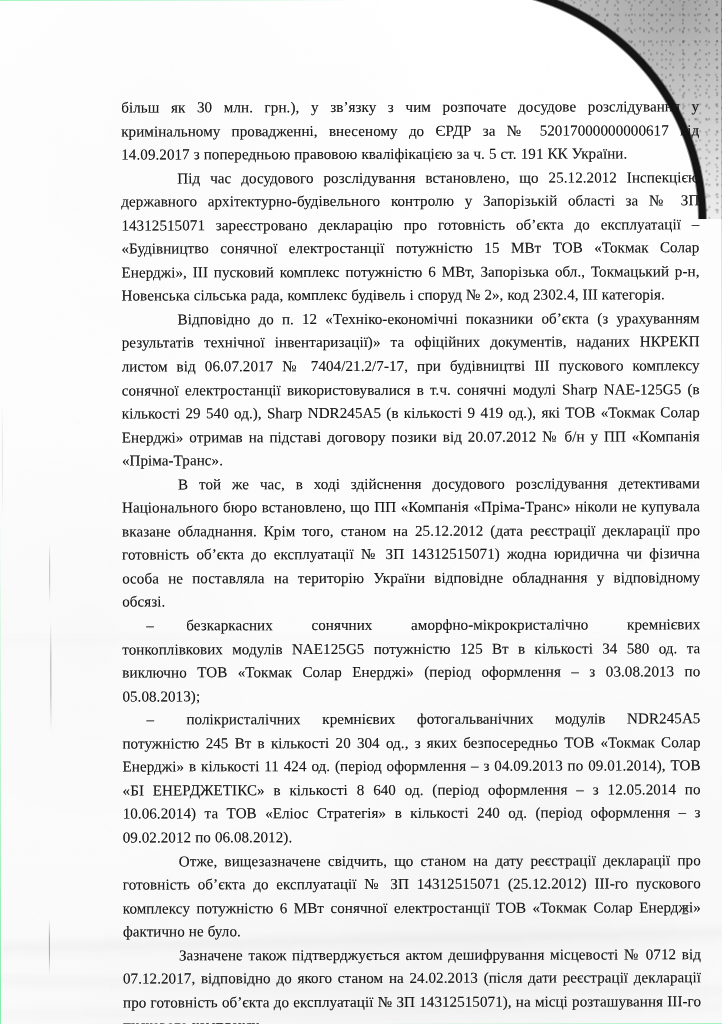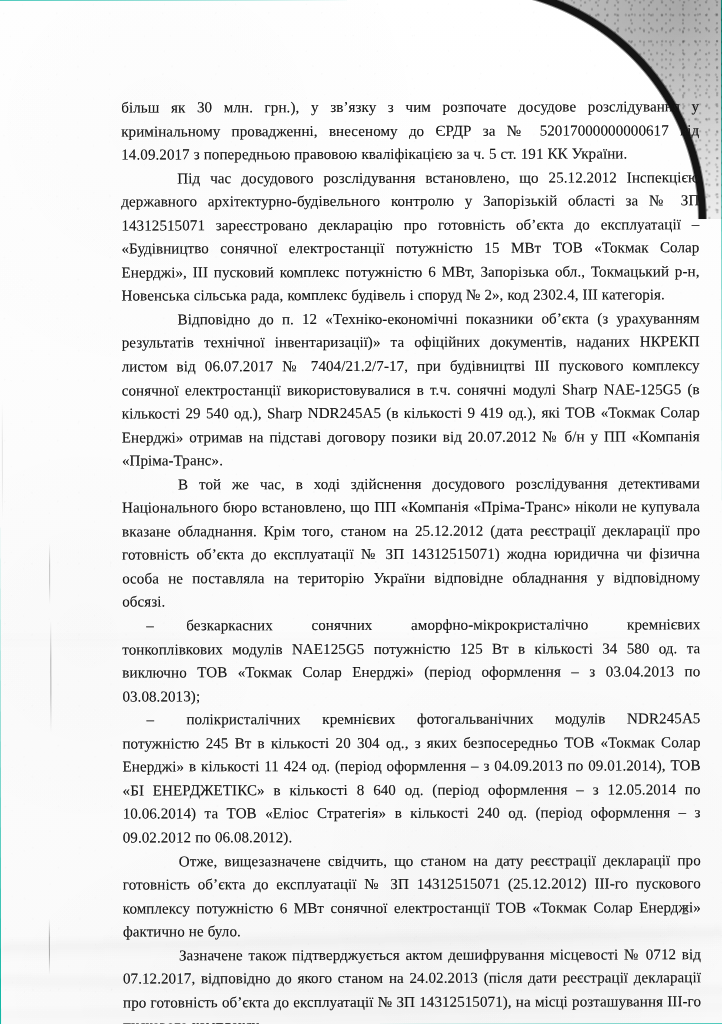--- a/index.html
+++ b/index.html
@@ -7,21 +7,21 @@
     margin: 0;
     padding: 0;
     background: #ffffff;
   }
 
   #page {
     position: relative;
     width: 722px;
     height: 1024px;
     overflow: hidden;
-    background: #14b8a6;
+    background: #86efac;
     font-family: "Liberation Serif", "DejaVu Serif", serif;
     color: #171717;
   }
 
   
   .paper-base {
     position: absolute;
     inset: 0;
     background:
       radial-gradient(ellipse 60% 40% at 22% 12%, rgba(0,0,0,0.012), rgba(0,0,0,0) 70%),
@@ -204,21 +204,21 @@
       <div class="corner-speckle"></div>
       <div class="corner-edge"></div>
     </div>
 
     <div class="body-text">
       <p class="no-indent">більш як 30 млн. грн.), у зв’язку з чим розпочате досудове розслідування у кримінальному провадженні, внесеному до ЄРДР за № 52017000000000617 від 14.09.2017 з попередньою правовою кваліфікацією за ч. 5 ст. 191 КК України.</p>
       <p>Під час досудового розслідування встановлено, що 25.12.2012 Інспекцією державного архітектурно-будівельного контролю у Запорізькій області за № ЗП 14312515071 зареєстровано декларацію про готовність об’єкта до експлуатації – «Будівництво сонячної електростанції потужністю 15 МВт ТОВ «Токмак Солар Енерджі», ІІІ пусковий комплекс потужністю 6 МВт, Запорізька обл., Токмацький р-н, Новенська сільська рада, комплекс будівель і споруд № 2», код 2302.4, ІІІ категорія.</p>
       <p>Відповідно до п. 12 «Техніко-економічні показники об’єкта (з урахуванням результатів технічної інвентаризації)» та офіційних документів, наданих НКРЕКП листом від 06.07.2017 № 7404/21.2/7-17, при будівництві ІІІ пускового комплексу сонячної електростанції використовувалися в т.ч. сонячні модулі Sharp NAE-125G5 (в кількості 29 540 од.), Sharp NDR245A5 (в кількості 9 419 од.), які ТОВ «Токмак Солар Енерджі» отримав на підставі договору позики від 20.07.2012 № б/н у ПП «Компанія «Пріма-Транс».</p>
       <p>В той же час, в ході здійснення досудового розслідування детективами Національного бюро встановлено, що ПП «Компанія «Пріма-Транс» ніколи не купувала вказане обладнання. Крім того, станом на 25.12.2012 (дата реєстрації декларації про готовність об’єкта до експлуатації № ЗП 14312515071) жодна юридична чи фізична особа не поставляла на територію України відповідне обладнання у відповідному обсязі.</p>
 
-      <p class="bullet"><span class="dash">–</span><span>безкаркасних сонячних аморфно-мікрокристалічно кремнієвих тонкоплівкових модулів NAE125G5 потужністю 125 Вт в кількості 34 580 од. та виключно ТОВ «Токмак Солар Енерджі» (період оформлення – з 03.04.2013 по 03.08.2013);</span></p>
+      <p class="bullet"><span class="dash">–</span><span>безкаркасних сонячних аморфно-мікрокристалічно кремнієвих тонкоплівкових модулів NAE125G5 потужністю 125 Вт в кількості 34 580 од. та виключно ТОВ «Токмак Солар Енерджі» (період оформлення – з 03.08.2013 по 05.08.2013);</span></p>
 
       <p class="bullet"><span class="dash">–</span><span>полікристалічних кремнієвих фотогальванічних модулів NDR245A5 потужністю 245 Вт в кількості 20 304 од., з яких безпосередньо ТОВ «Токмак Солар Енерджі» в кількості 11 424 од. (період оформлення – з 04.09.2013 по 09.01.2014), ТОВ «БІ ЕНЕРДЖЕТІКС» в кількості 8 640 од. (період оформлення – з 12.05.2014 по 10.06.2014) та ТОВ «Еліос Стратегія» в кількості 240 од. (період оформлення – з 09.02.2012 по 06.08.2012).</span></p>
 
       <p>Отже, вищезазначене свідчить, що станом на дату реєстрації декларації про готовність об’єкта до експлуатації № ЗП 14312515071 (25.12.2012) ІІІ-го пускового комплексу потужністю 6 МВт сонячної електростанції ТОВ «Токмак Солар Енерджі» фактично не було.</p>
       <p>Зазначене також підтверджується актом дешифрування місцевості № 0712 від 07.12.2017, відповідно до якого станом на 24.02.2013 (після дати реєстрації декларації про готовність об’єкта до експлуатації № ЗП 14312515071), на місці розташування ІІІ-го пускового комплексу</p>
     </div>
 
     <div class="page-number">2</div>
   </div>
 

